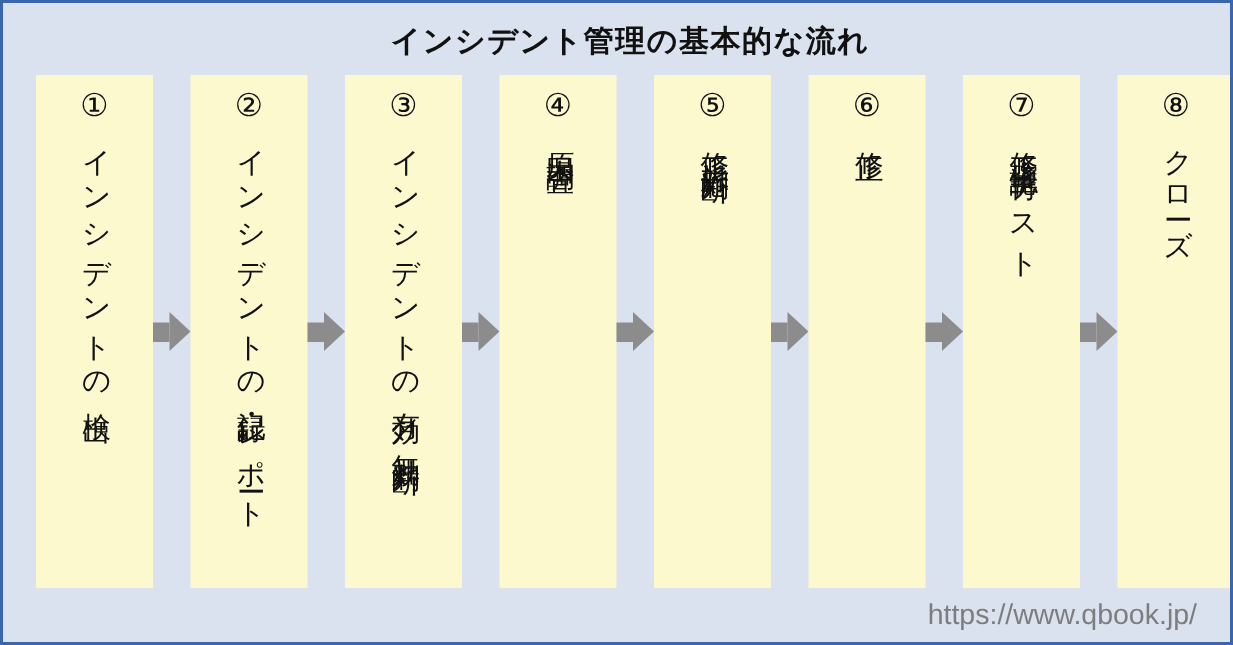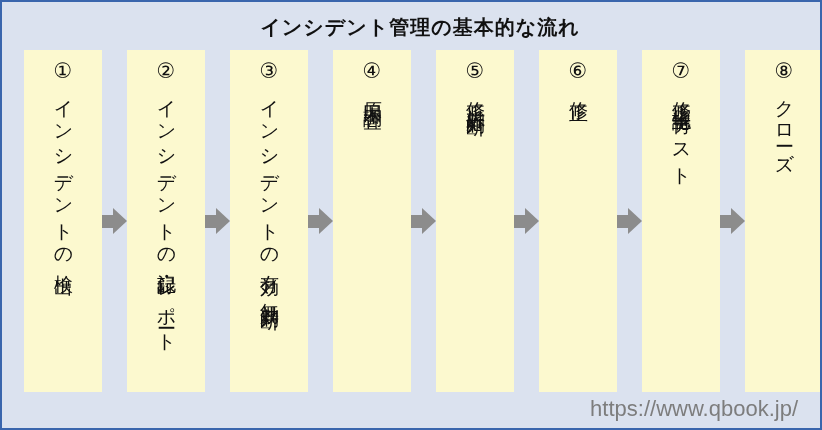--- a/index.html
+++ b/index.html
@@ -89,21 +89,21 @@
     height: 0;
     border-left: 14px solid #8c8c8c;
     border-top: 13px solid transparent;
     border-bottom: 13px solid transparent;
   }
 
   .url {
     position: absolute;
     right: 22px;
     bottom: 6px;
-    font-size: 22px;
+    font-size: 19px;
     color: #7d7d7d;
     text-align: right;
   }
 </style>
 </head>
 <body>
 
 <div class="frame">
 
   <div class="title">インシデント管理の基本的な流れ</div>

